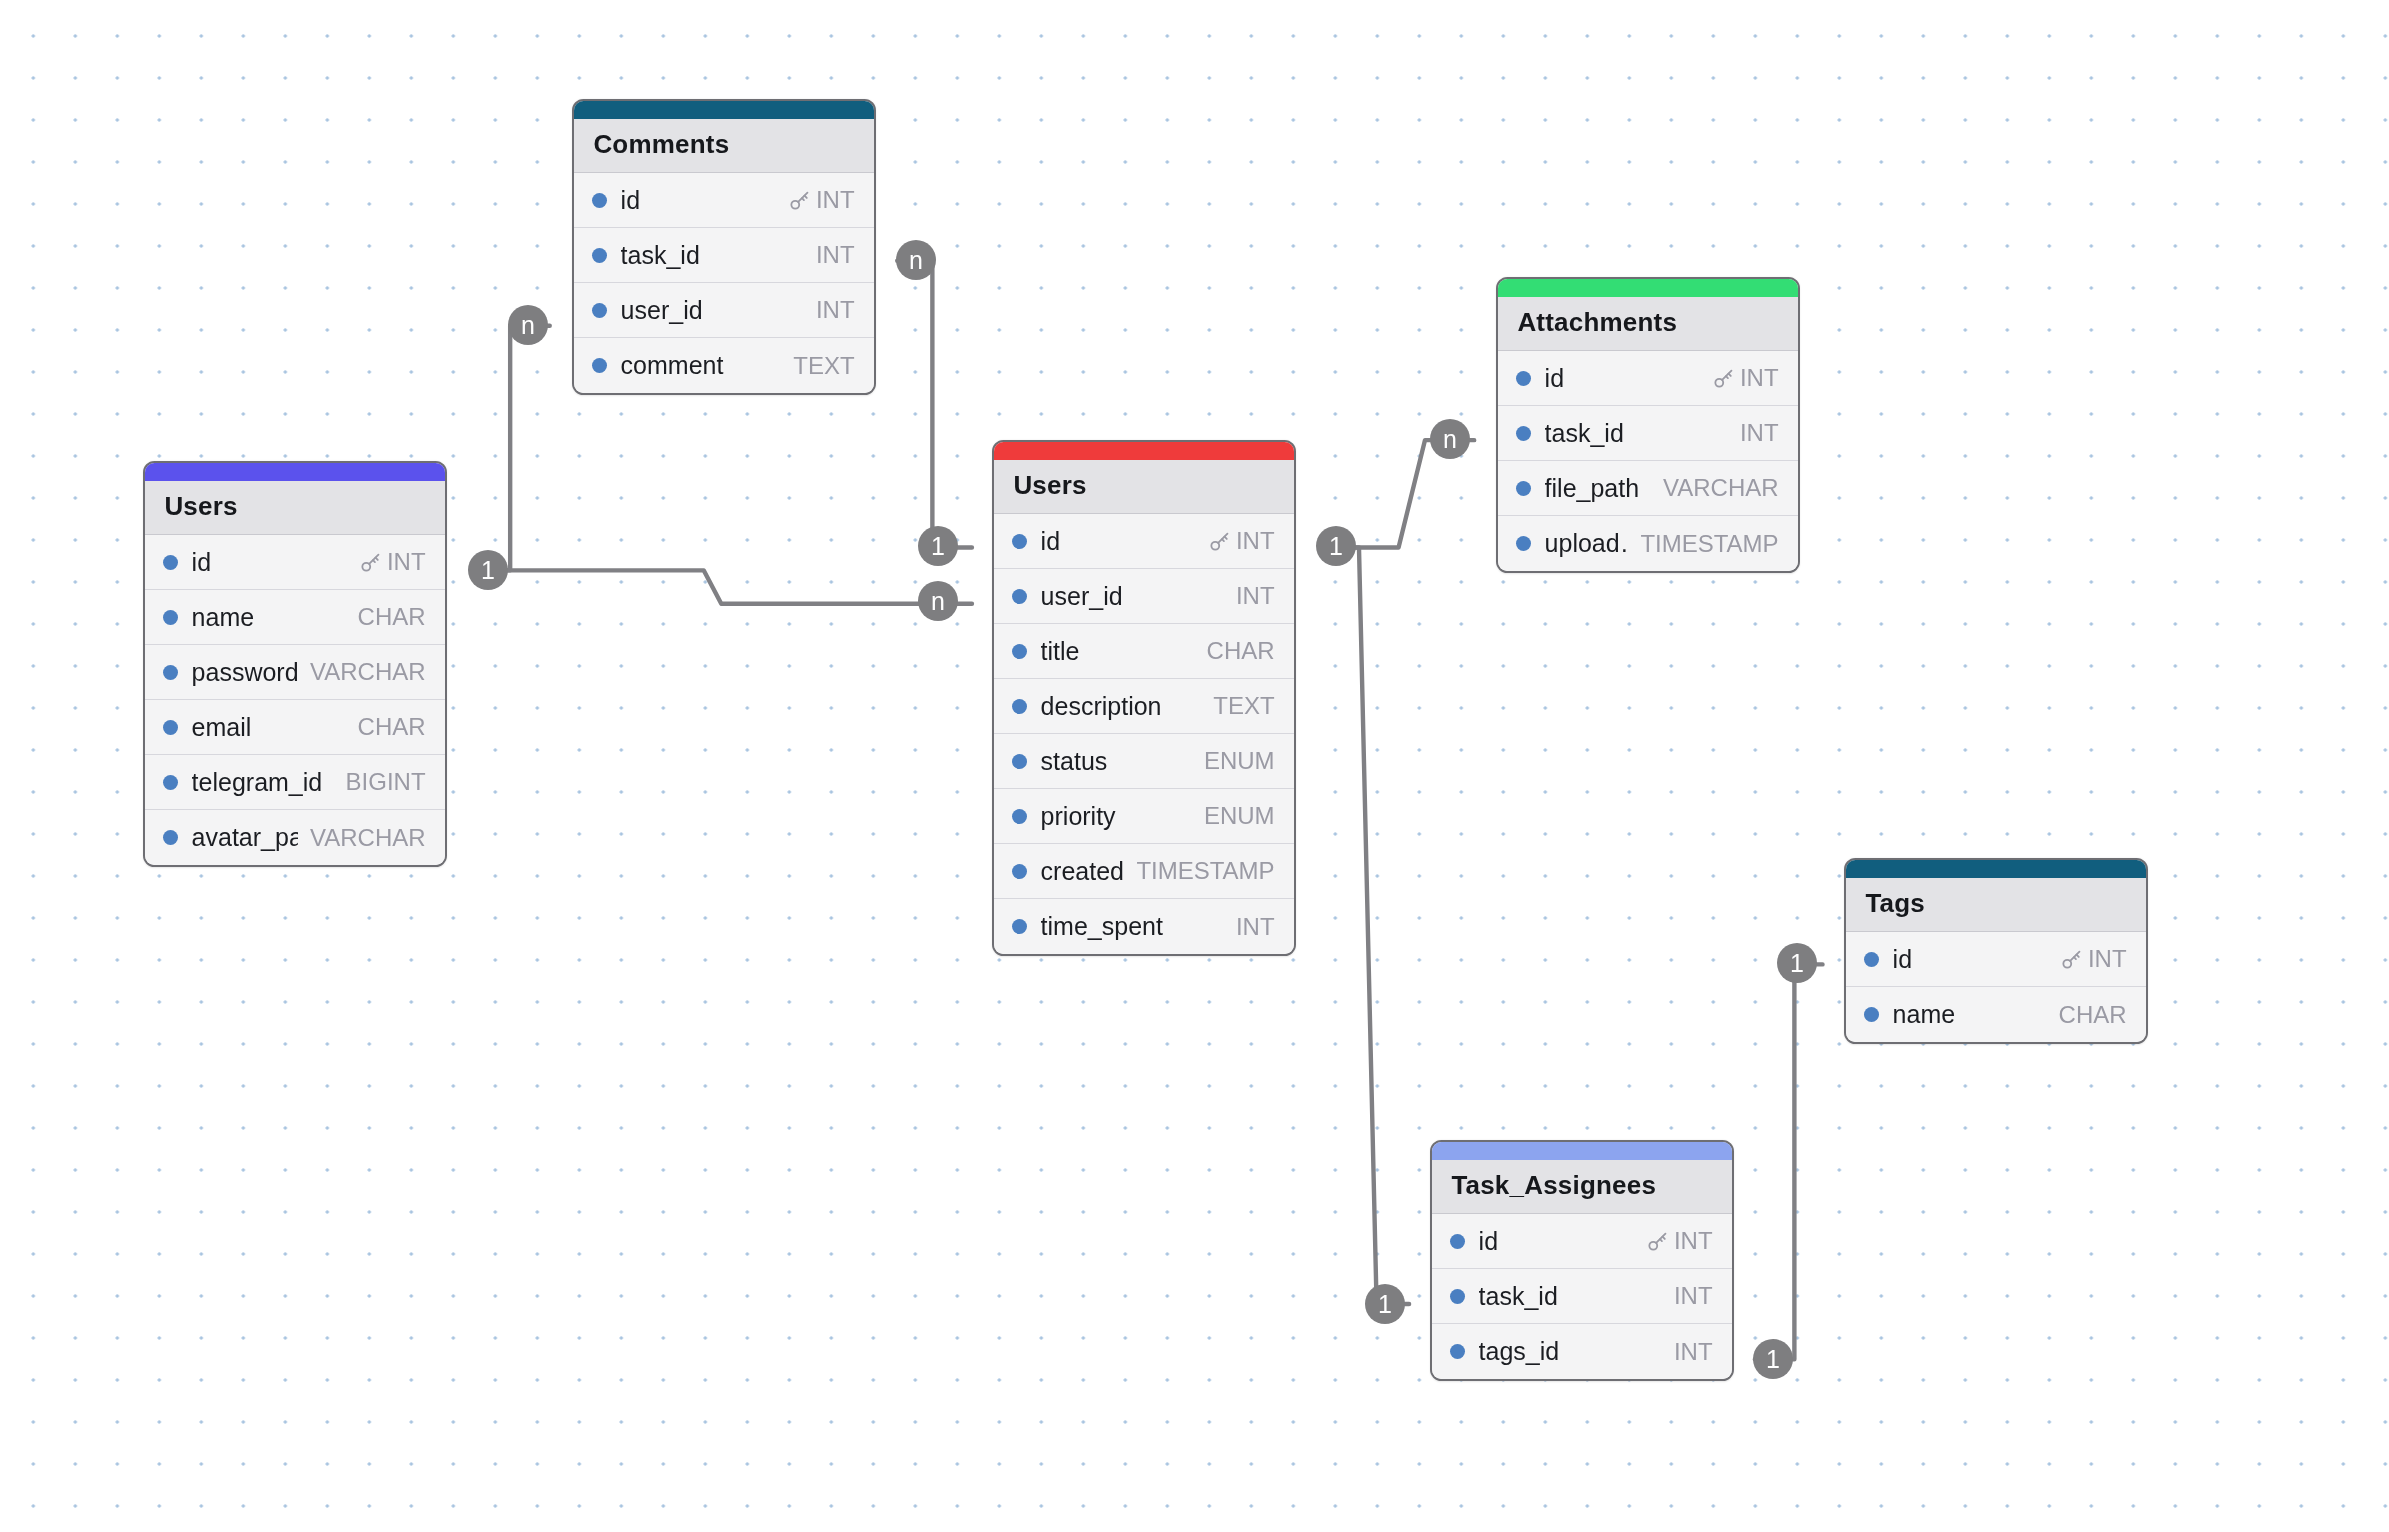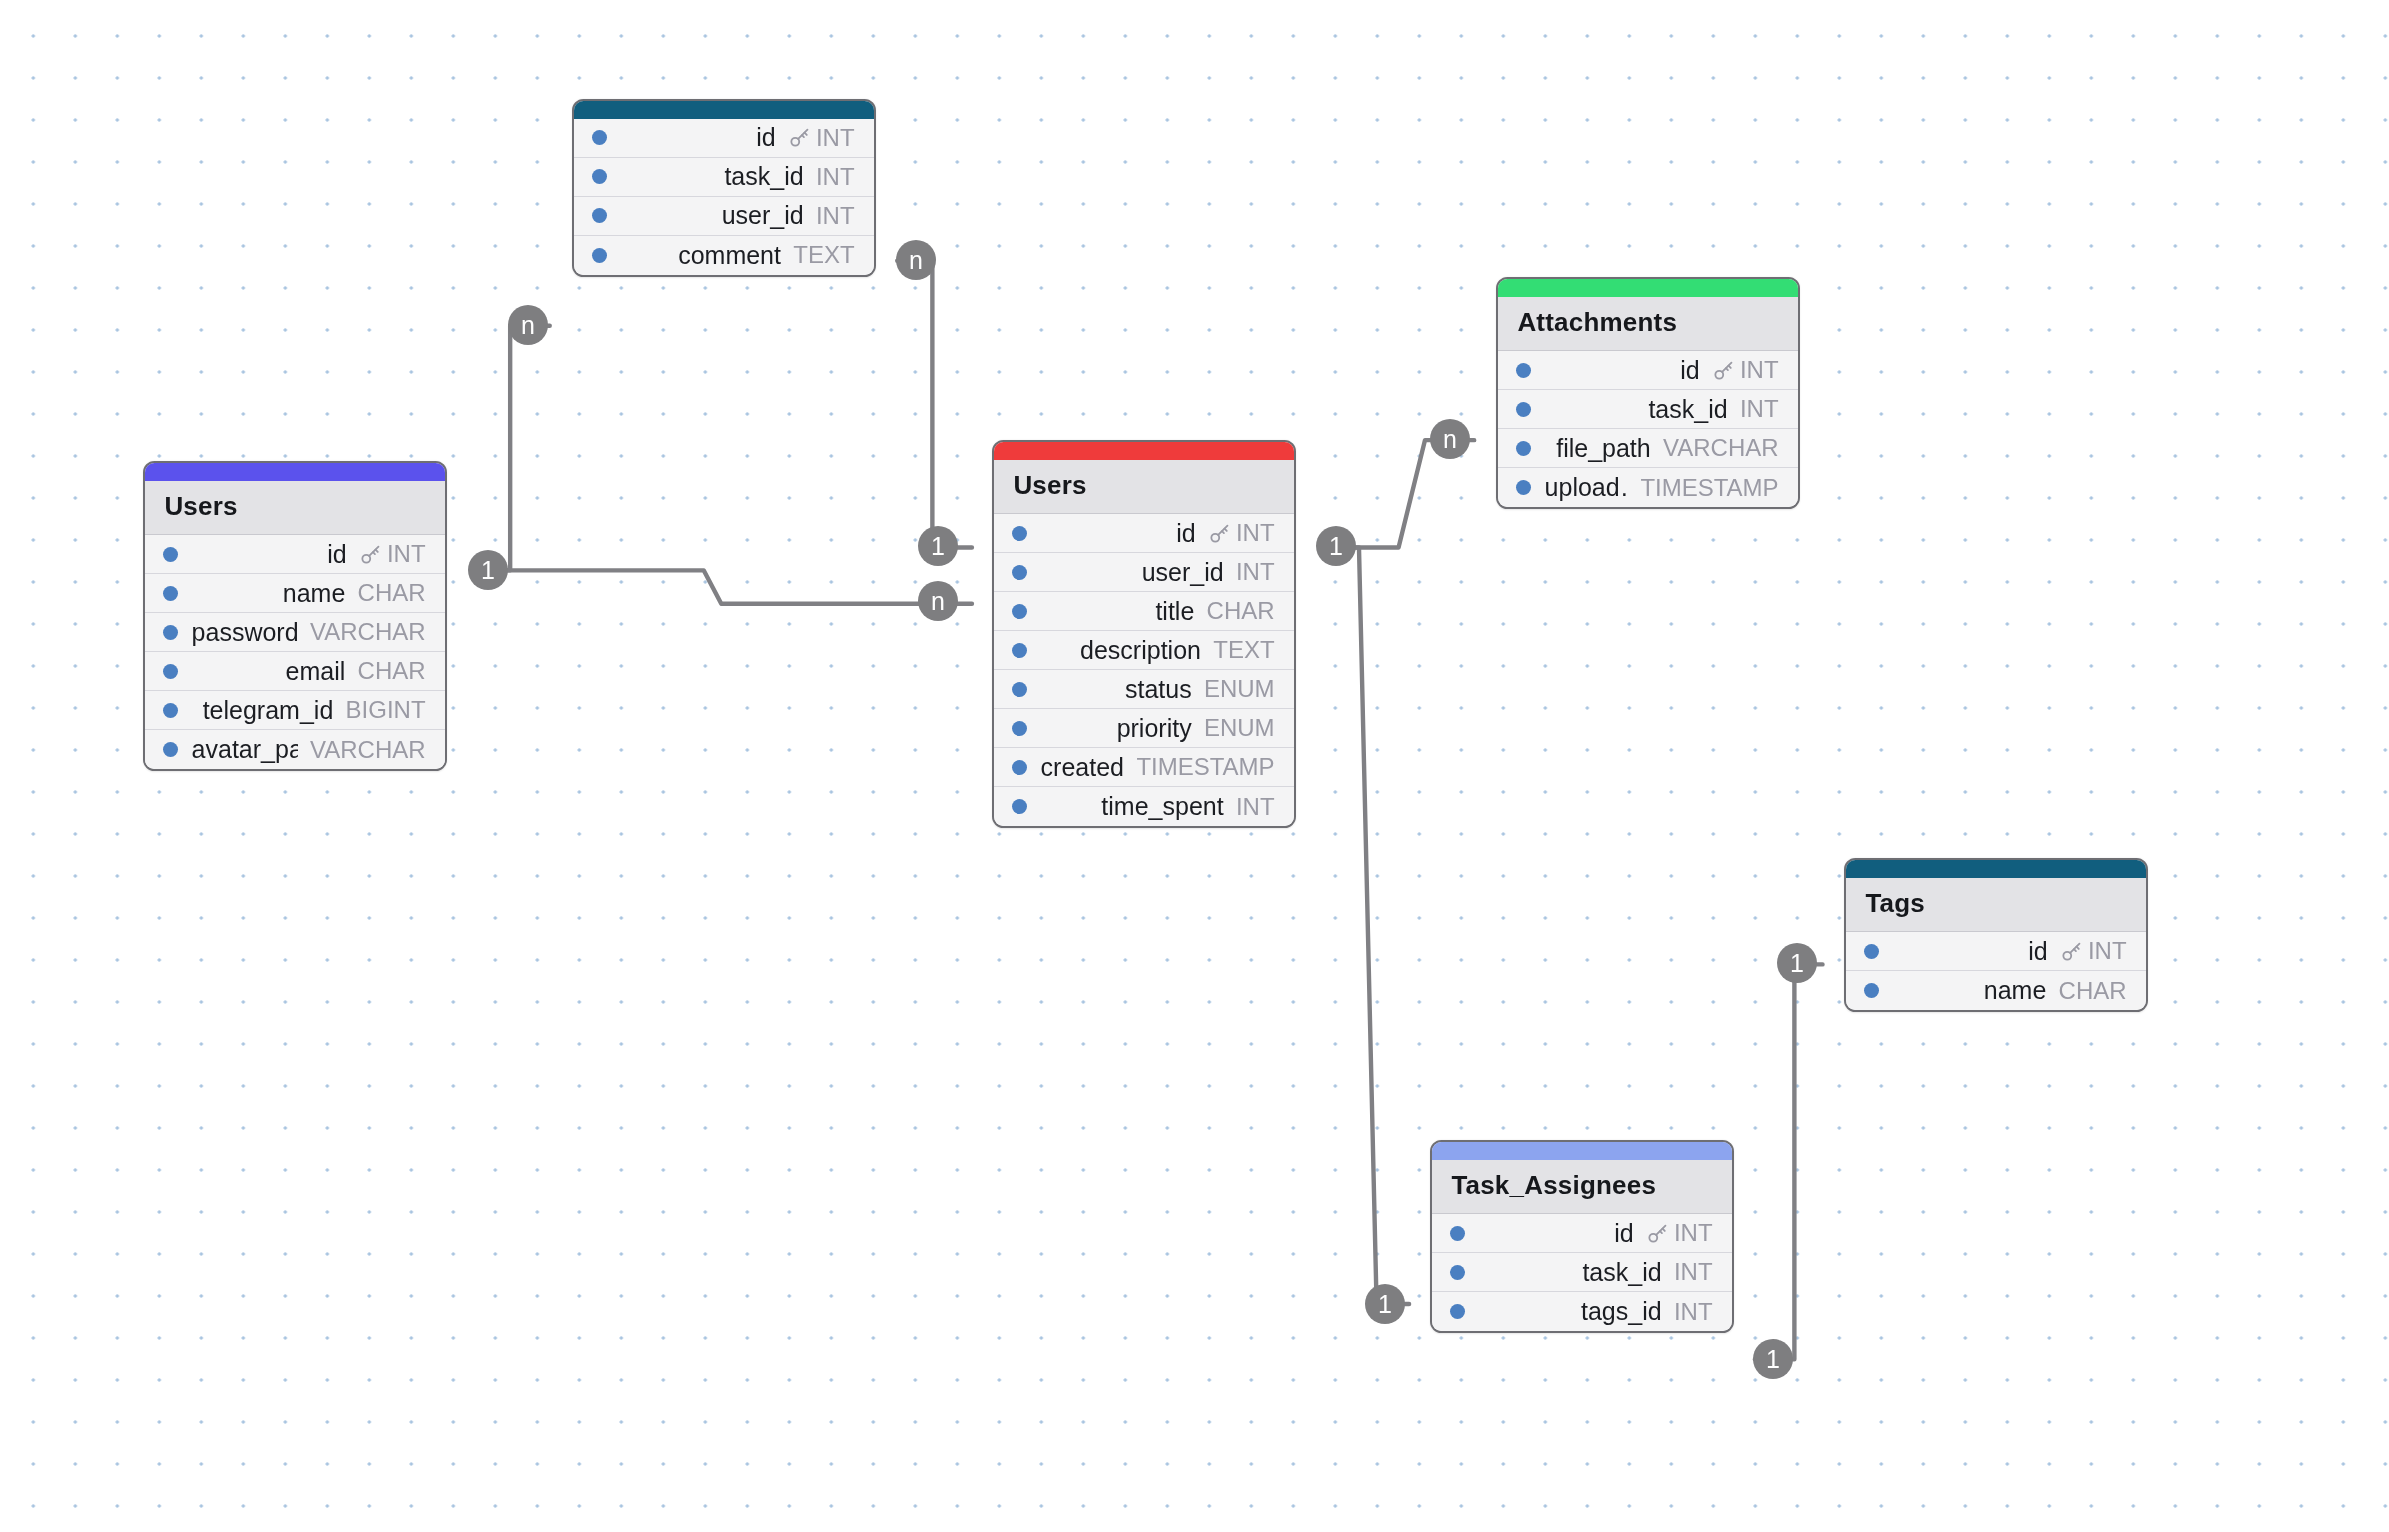--- a/index.html
+++ b/index.html
@@ -34,26 +34,25 @@
     background:#e3e3e6;
     padding:10.6px 19.4px 12.3px 19.4px;
     font-size:26px;
     font-weight:bold;
     color:#16181c;
     letter-spacing:0.2px;
     border-bottom:1.8px solid #c9c9cf;
   }
   .field-row{
     display:flex;align-items:center;
-    height:39px;
+    height:55px;
     padding:0 19.4px 0 17.6px;
     box-sizing:border-box;
     background:#f4f4f5;
     border-bottom:1.8px solid #d7d7dd;
-    text-align:right;
   }
   .field-row:last-child{border-bottom:none;}
   .fdot{
     width:15px;height:15px;border-radius:50%;
     background:#4a7fc1;flex:0 0 auto;margin-right:14px;
   }
   .fname{
     font-size:25px;color:#1b1d22;white-space:nowrap;
     flex:1 1 auto;overflow:hidden;
   }
@@ -82,20 +81,21 @@
       <path d="M 560 648 L 580 648 L 580 370 L 625 370" fill="none" stroke="#808084" stroke-width="5" stroke-linecap="round" stroke-linejoin="round"></path>
       <path d="M 560 648 L 800 648 L 820 686 L 1105 686" fill="none" stroke="#808084" stroke-width="5" stroke-linecap="round" stroke-linejoin="round"></path>
       <path d="M 1520 622 L 1520 622" fill="none" stroke="#808084" stroke-width="5" stroke-linecap="round" stroke-linejoin="round"></path>
       <path d="M 1020 296 L 1060 296 L 1060 622 L 1105 622" fill="none" stroke="#808084" stroke-width="5" stroke-linecap="round" stroke-linejoin="round"></path>
       <path d="M 1520 622 L 1590 622 L 1620 500 L 1676 500" fill="none" stroke="#808084" stroke-width="5" stroke-linecap="round" stroke-linejoin="round"></path>
       <path d="M 1520 622 L 1545 622 L 1565 1482 L 1602 1482" fill="none" stroke="#808084" stroke-width="5" stroke-linecap="round" stroke-linejoin="round"></path>
       <path d="M 2072 1096 L 2040 1096 L 2040 1545 L 1995 1545" fill="none" stroke="#808084" stroke-width="5" stroke-linecap="round" stroke-linejoin="round"></path>
     </svg>
 <div class="table-node" style="left: 572px; top: 99px; width: 304px;">
       <div class="accent-bar" style="background: rgb(17, 94, 126);"></div>
+      <div class="table-title">Comments</div>
       <div class="field-row">
         <span class="fdot"></span>
         <span class="fname">id</span>
         <span class="ftype">
           <svg class="keyicon" viewBox="0 0 24 24" fill="none" stroke="#9a9aa4" stroke-width="1.9" stroke-linecap="round" stroke-linejoin="round">
             <circle cx="7.6" cy="16.4" r="4.1"></circle>
             <path d="M10.6 13.5 L20.3 3.8"></path>
             <path d="M17.2 6.9 L19.6 9.3"></path>
             <path d="M14.6 9.5 L16.6 11.5"></path>
           </svg>

